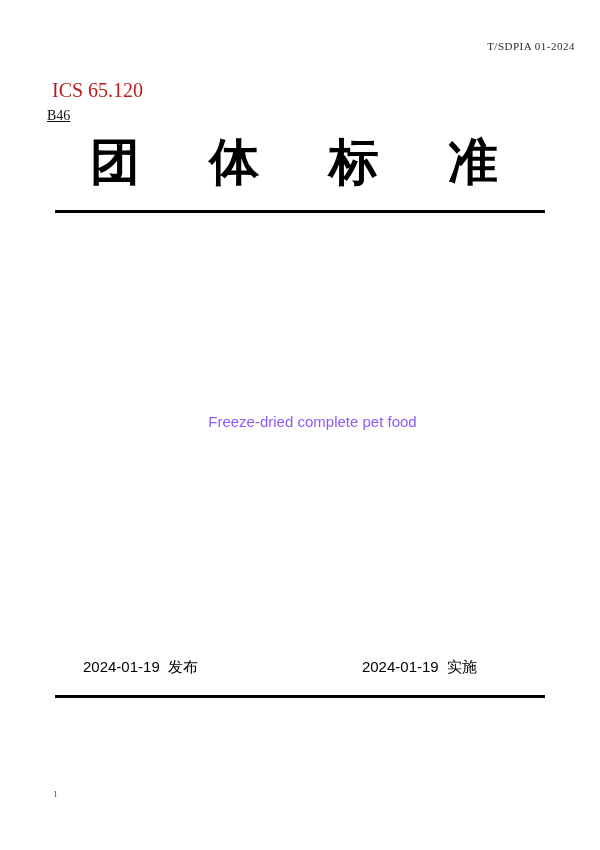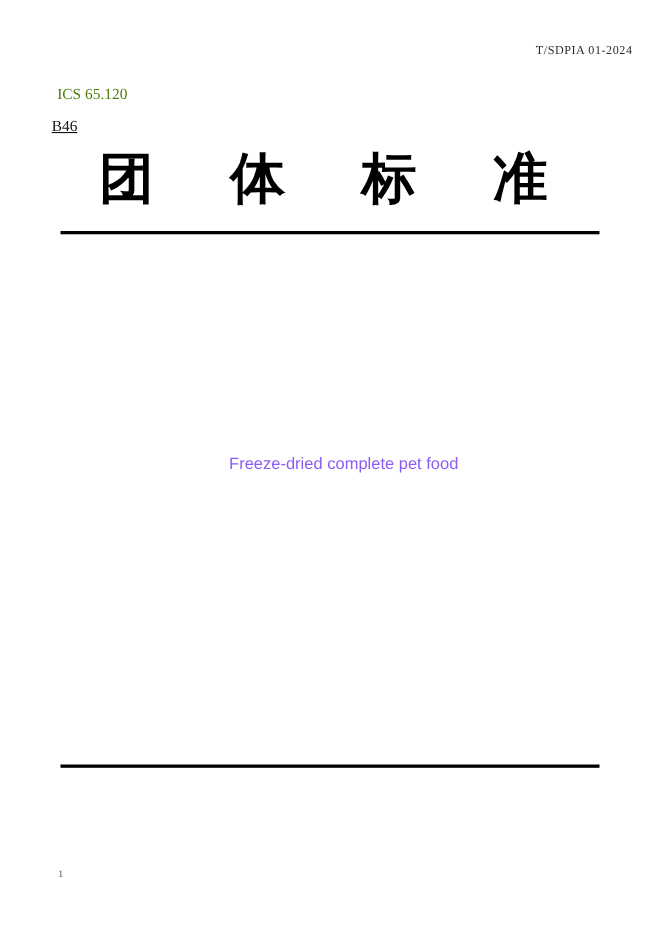--- a/index.html
+++ b/index.html
@@ -25,22 +25,22 @@
     font-size: 11px;
     letter-spacing: 0.5px;
     color: #2b2b2b;
     font-family: "Liberation Serif", "DejaVu Serif", serif;
   }
 
   .ics-line {
     position: absolute;
     top: 79px;
     left: 52px;
-    font-size: 14px;
-    color: #4d7c0f;
+    font-size: 20px;
+    color: #b91c1c;
   }
   .class-line {
     position: absolute;
     top: 108px;
     left: 47px;
     font-size: 14px;
     color: #111111;
     text-decoration: underline;
   }
 
@@ -155,20 +155,22 @@
     <span>准</span>
   </div>
 
 
   <div class="rule rule-top"></div>
 
 
   <div class="sub-title">Freeze-dried complete pet food</div>
 
   <div class="dates-row">
+    <span>2024-01-19  发布</span>
+    <span>2024-01-19  实施</span>
   </div>
 
   <div class="rule rule-bottom"></div>
 
 
   <div class="page-number">1</div>
 
 </div>
 
 </body></html>

